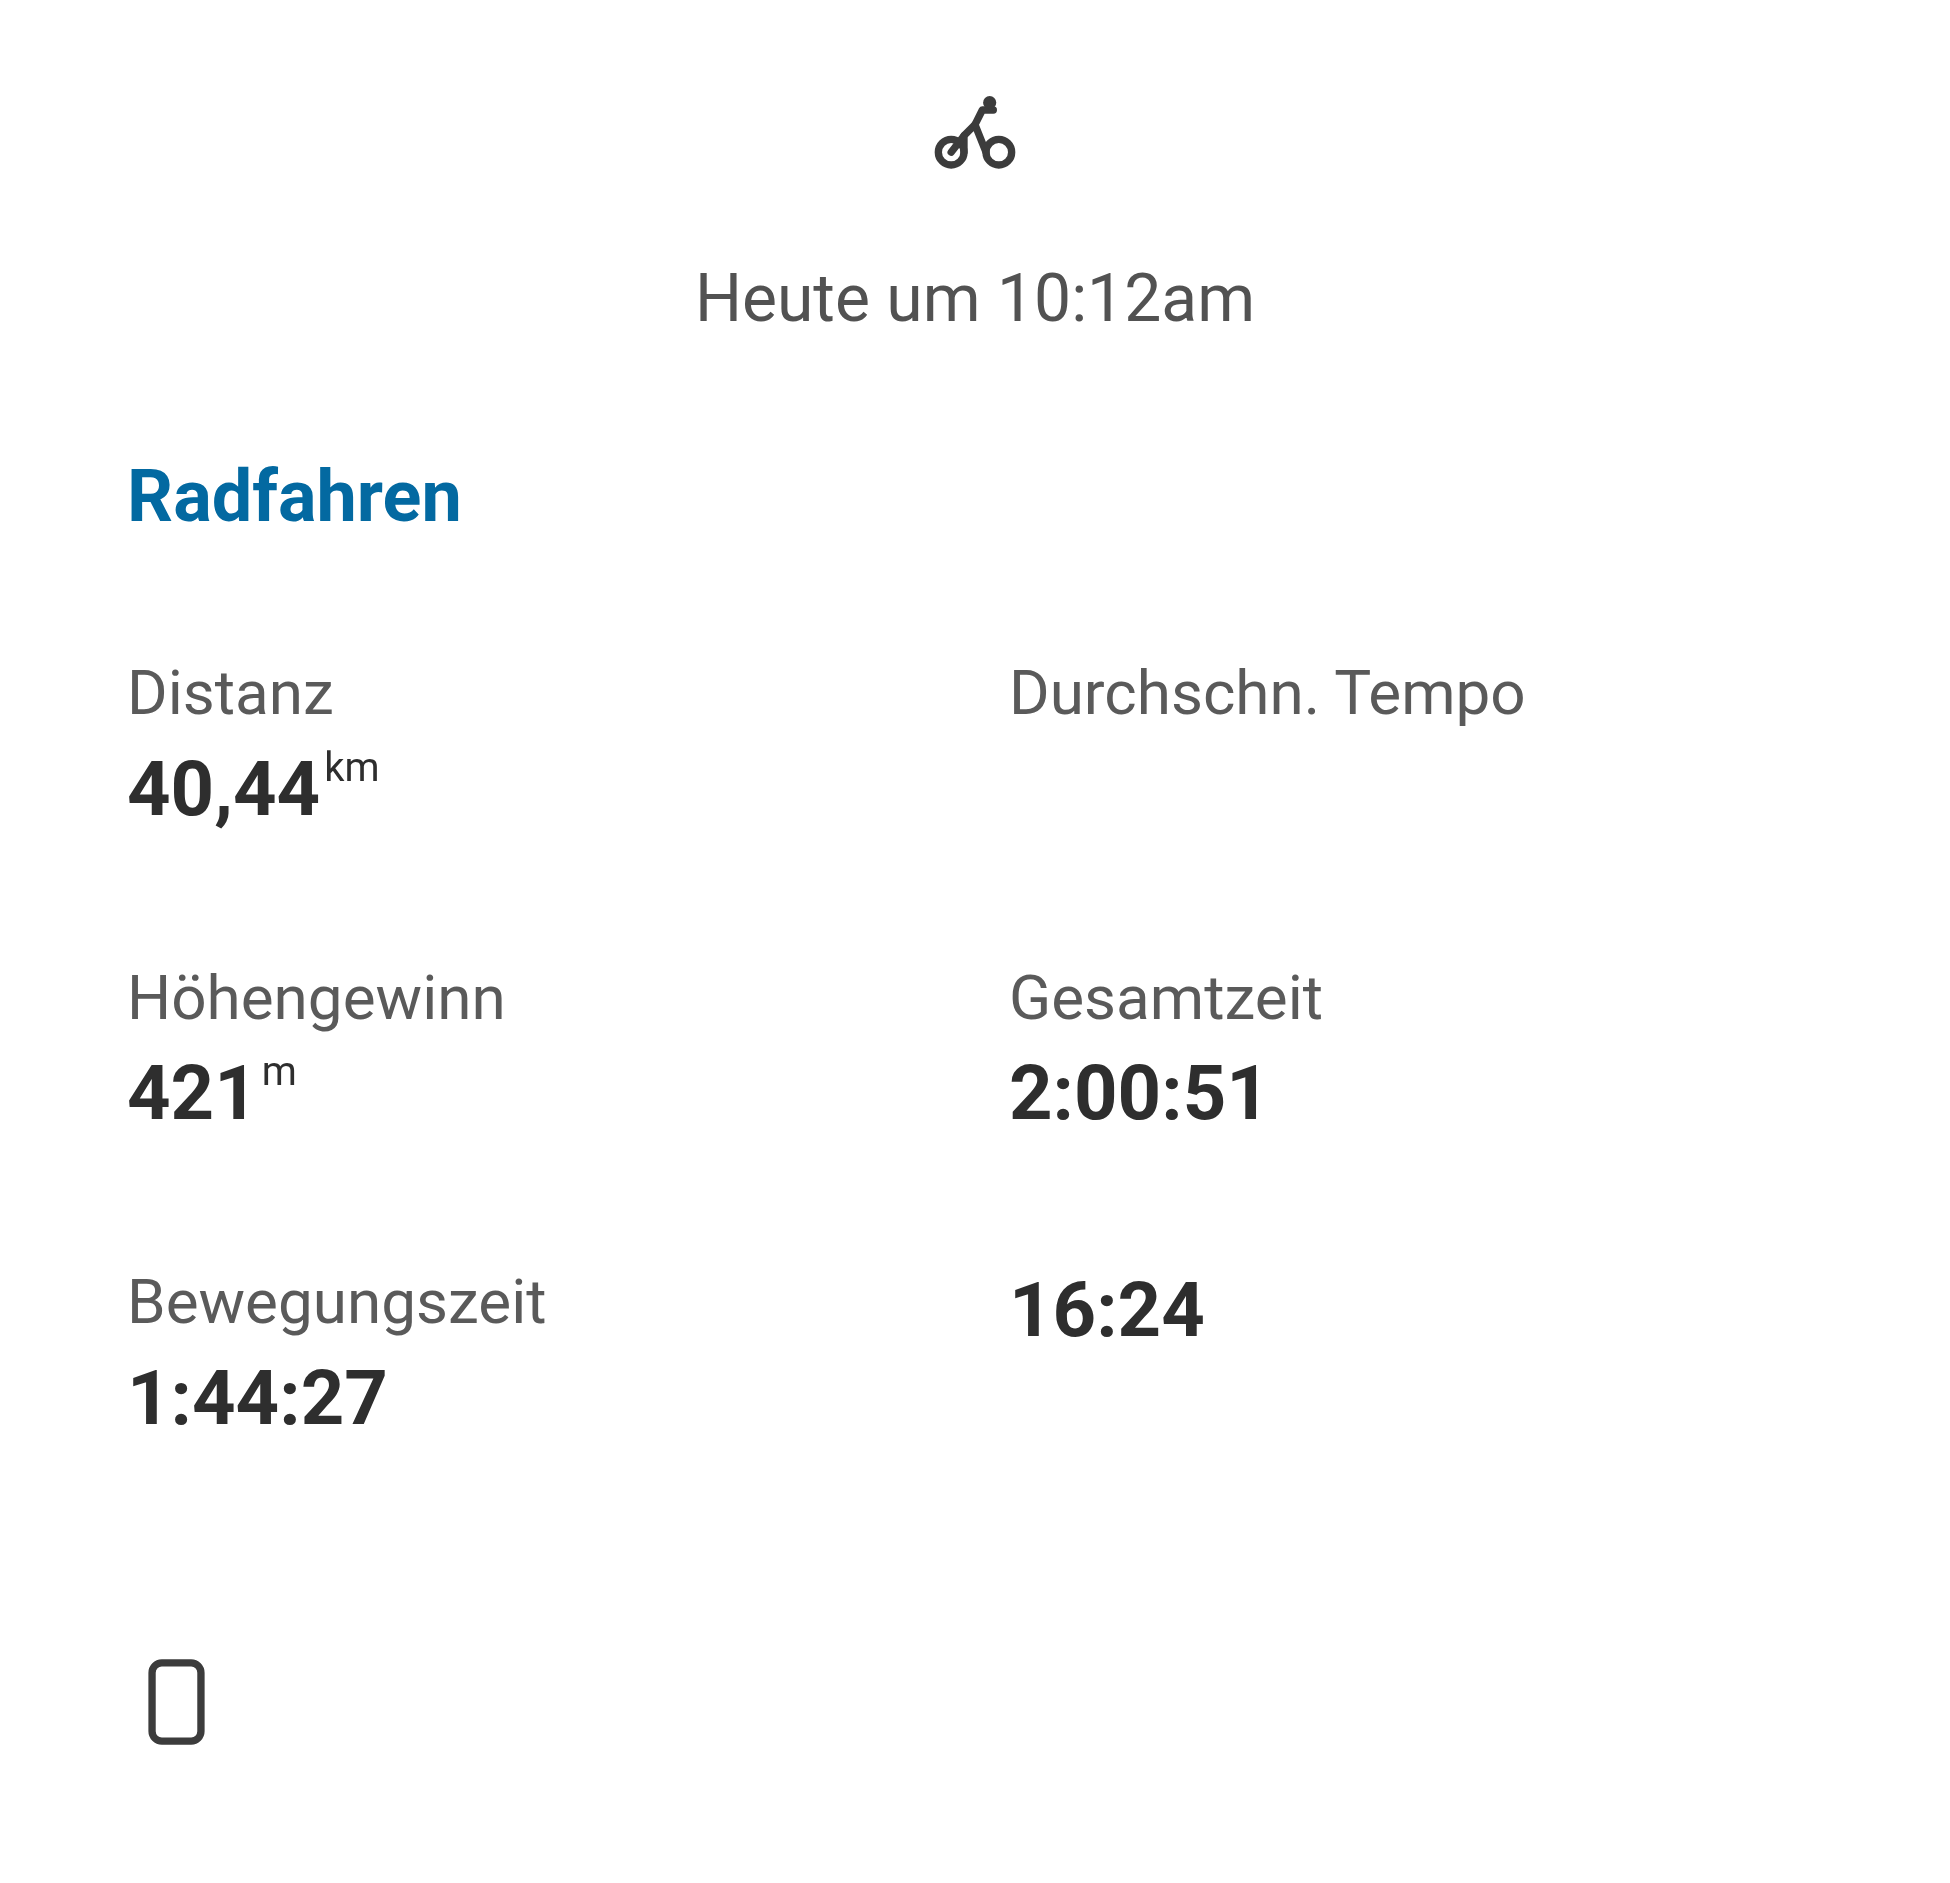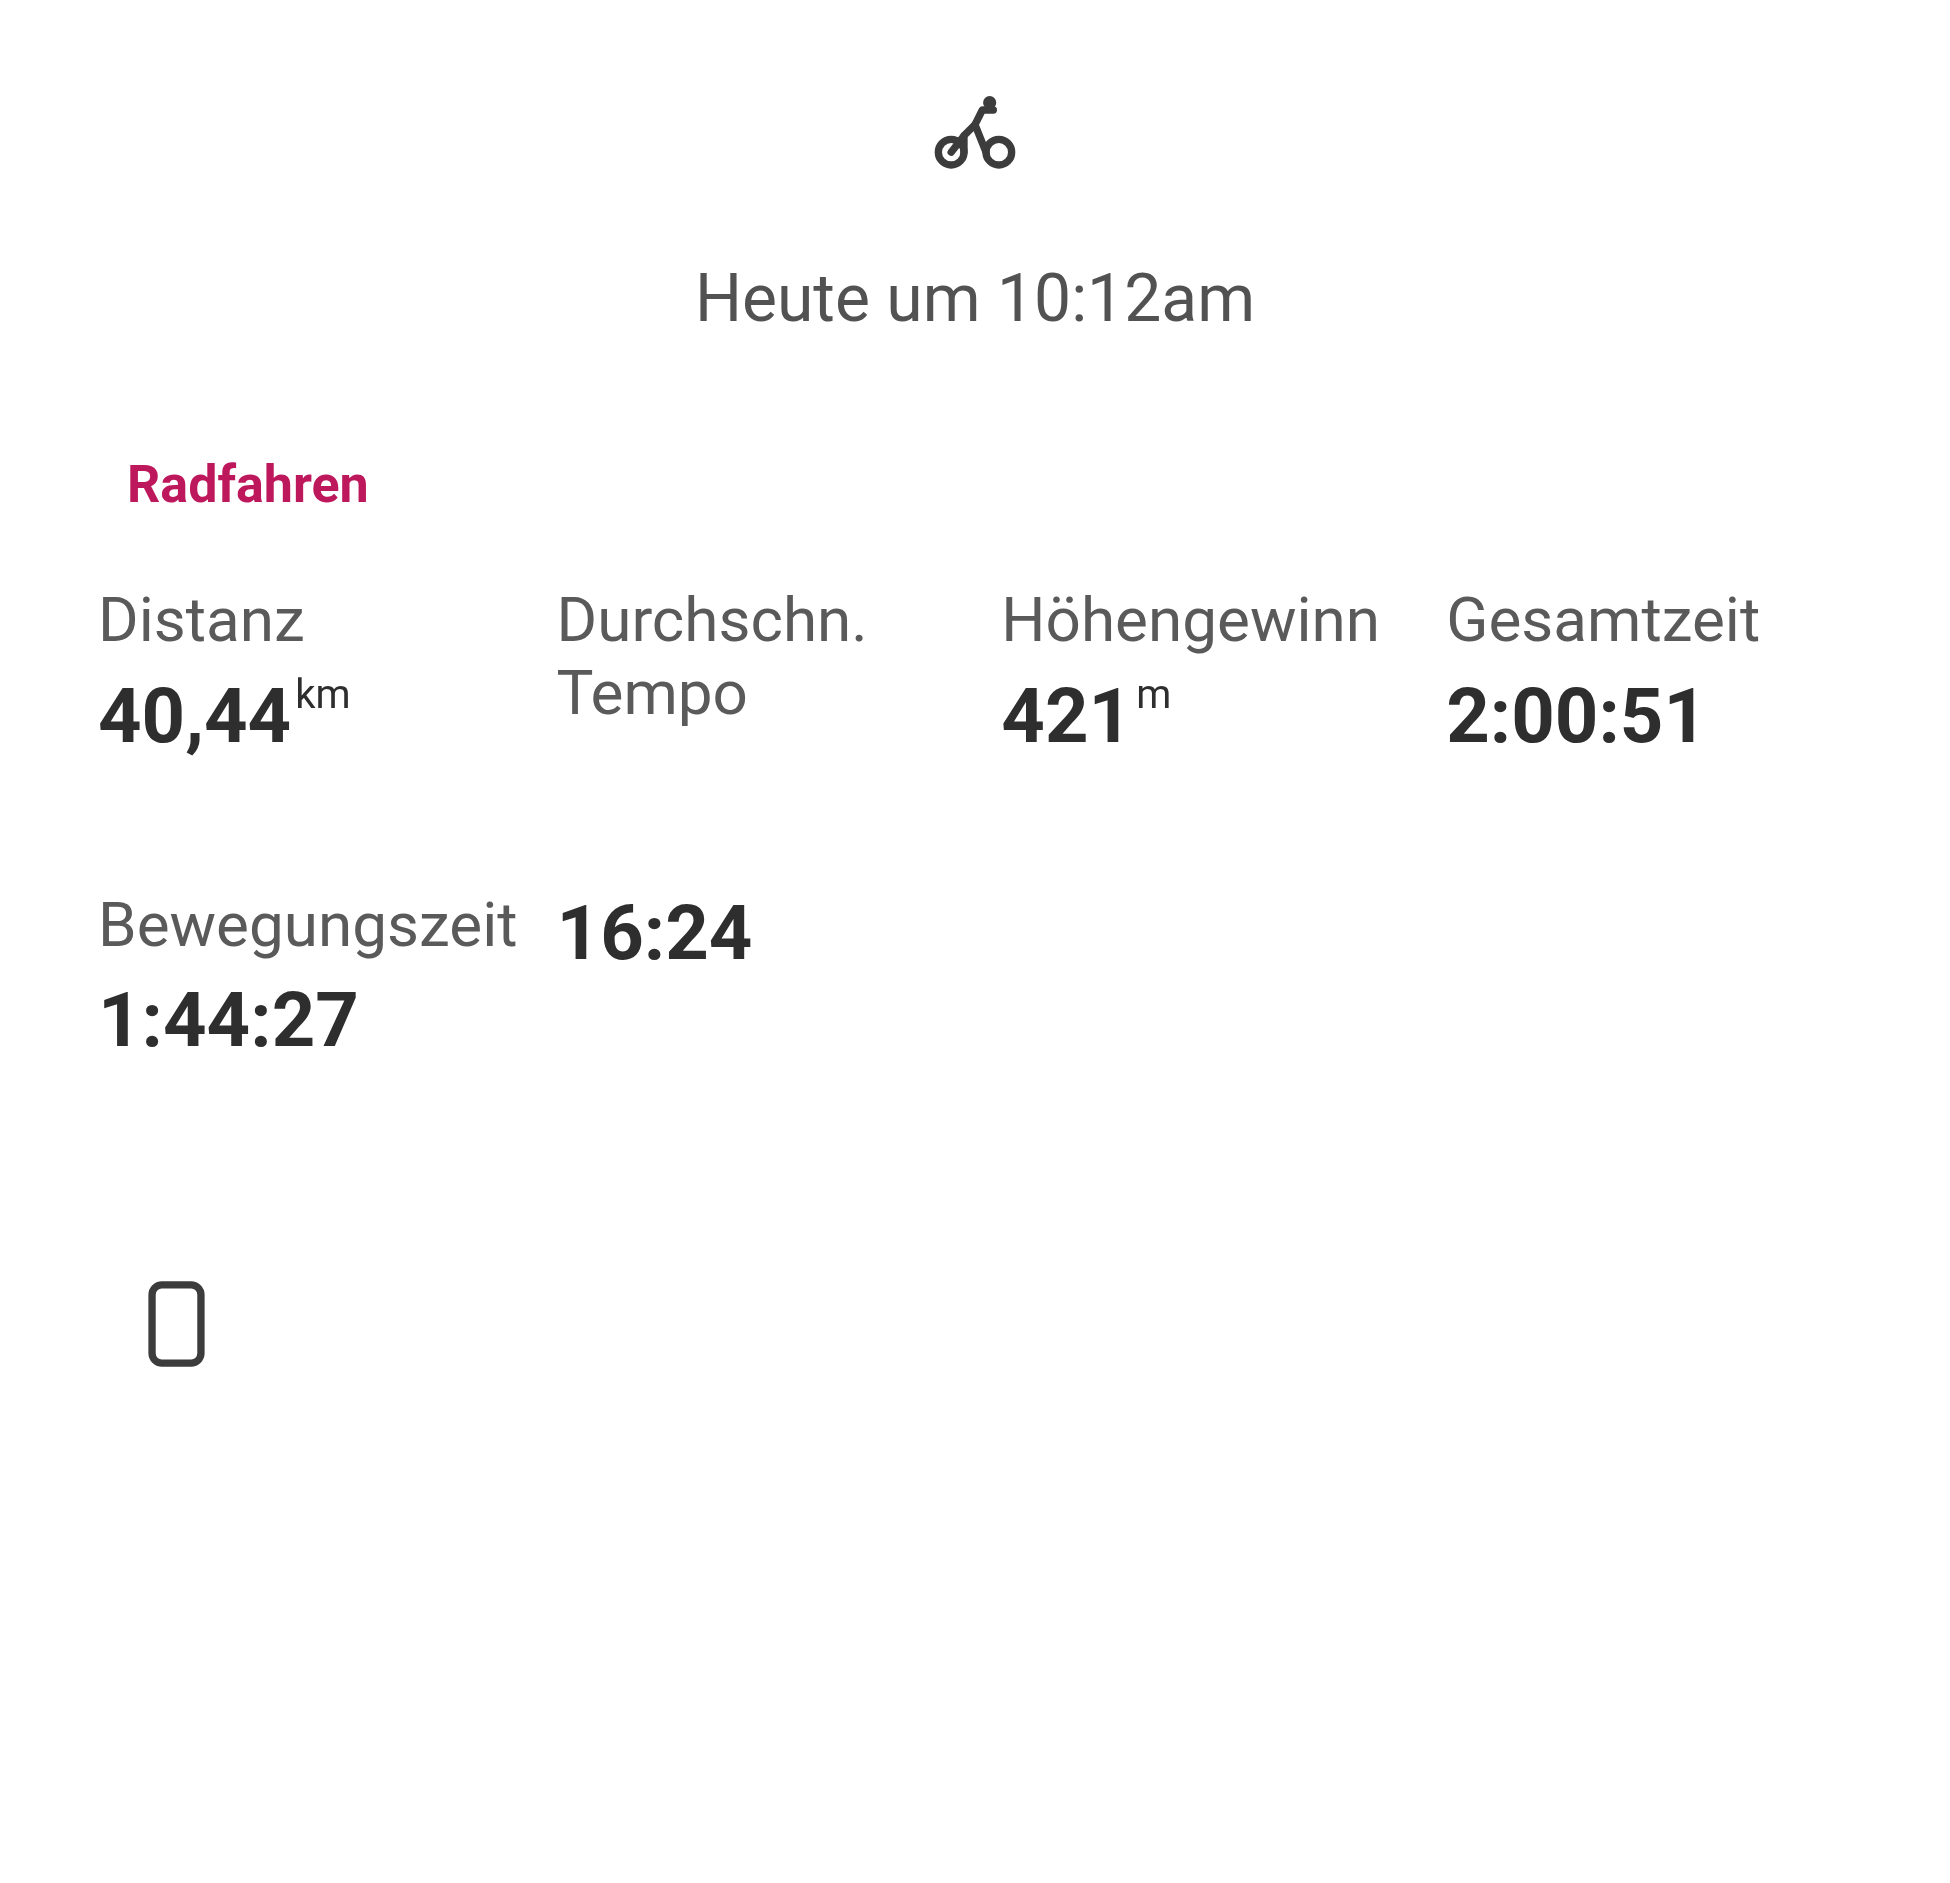--- a/index.html
+++ b/index.html
@@ -26,31 +26,32 @@
       width: 88px;
       height: 88px;
       fill: #3c3c3c;
     }
     .header-time {
       font-size: 66px;
       color: #525252;
       font-weight: 400;
     }
     .activity-title {
-      font-size: 52px;
+      font-size: 72px;
       font-weight: 700;
-      color: #be185d;
+      color: #0369a1;
       margin-left: 29px;
-      margin-bottom: 68px;
+      margin-bottom: 117px;
     }
     .stats-grid {
       display: grid;
-      grid-template-columns: 1fr 1fr 1fr 1fr;
+      grid-template-columns: 1fr 1fr;
       row-gap: 127px;
       column-gap: 39px;
+      margin-left: 29px;
       margin-bottom: 215px;
     }
     .stat {
       display: flex;
       flex-direction: column;
       gap: 14.6px;
     }
     .stat-label {
       font-size: 62px;
       color: #5a5a5a;

